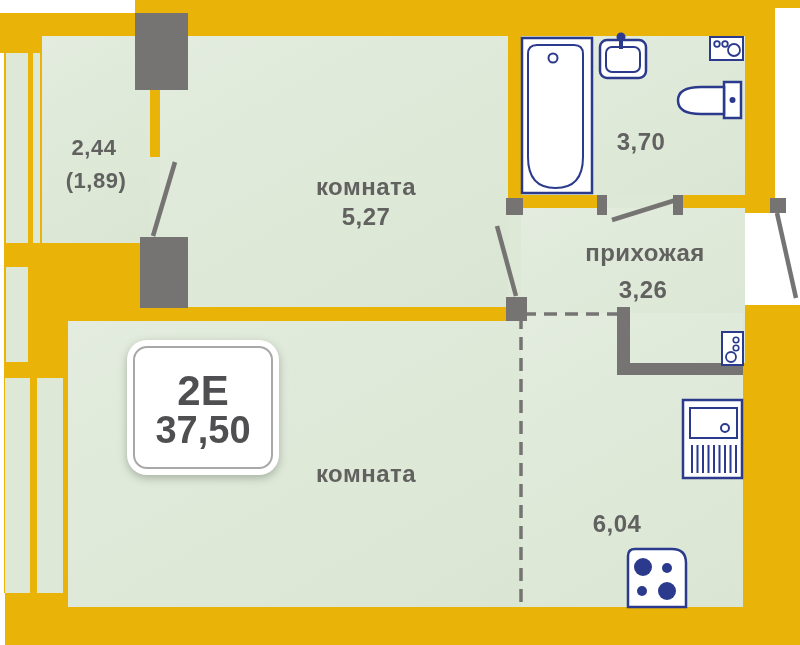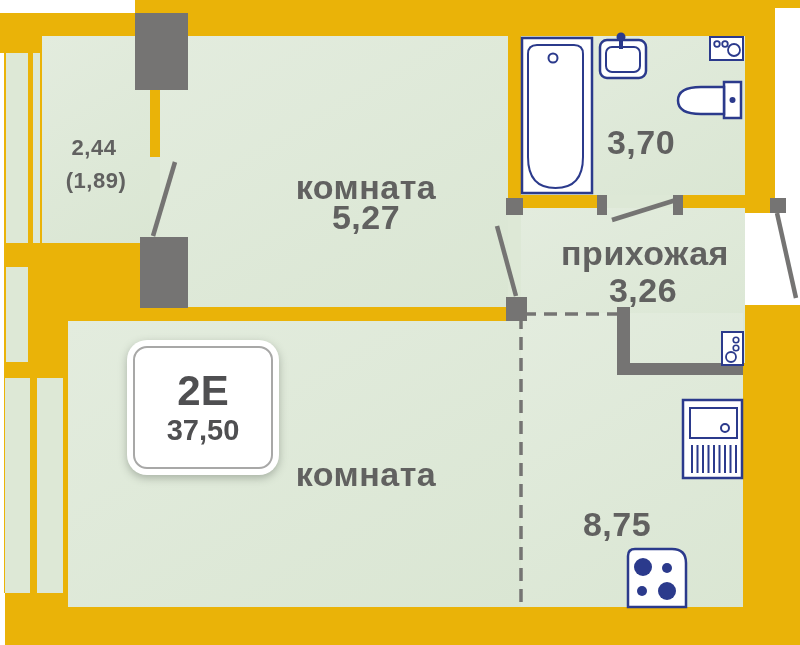--- a/index.html
+++ b/index.html
@@ -8,36 +8,36 @@
     background:#eab308; 
     font-family:"Liberation Sans","DejaVu Sans",sans-serif;
   }
   .abs{position:absolute;}
   .white{background:#ffffff;}
   .floor{background:#dde8d6;}
   .floor-grad{background:linear-gradient(150deg,#e3ecde 0%,#dae6d3 100%);}
   .wall{background:#757473;}
   .label{
     position:absolute;transform:translate(-50%,-50%);
-    color:#616160;font-weight:bold;font-size:34px;letter-spacing:.5px;
+    color:#616160;font-weight:bold;font-size:24px;letter-spacing:.5px;
     white-space:nowrap;
   }
   .label.small{font-size:22px;}
   #badge{
     position:absolute;left:95px;top:340px;width:152px;height:135px;
     background:#ffffff;border-radius:20px;
     box-shadow:0 3px 8px rgba(60,70,60,.35);
     display:flex;flex-direction:column;align-items:center;justify-content:center;margin-left:32px;
   }
   #badge .ring{
     position:absolute;left:6px;top:6px;right:6px;bottom:6px;
     border:2px solid #a8a8a7;border-radius:14px;pointer-events:none;
   }
   #badge .type{color:#4f4f51;font-weight:bold;font-size:42px;line-height:44px;}
-  #badge .area{color:#4f4f51;font-weight:bold;font-size:29px;line-height:34px;}
+  #badge .area{color:#4f4f51;font-weight:bold;font-size:38px;line-height:34px;}
   svg{position:absolute;left:0;top:0;}
 </style>
 </head>
 <body>
 
 <div id="plan">
 
   <div class="abs white" style="left:0;top:0;width:135px;height:13px;"></div>
   <div class="abs white" style="left:0;top:53px;width:4px;height:540px;"></div>
   <div class="abs white" style="left:0;top:593px;width:5px;height:52px;"></div>
@@ -136,21 +136,21 @@
   <div class="label" style="left:366px;top:187px;">комната</div>
   <div class="label" style="left:366px;top:217px;">5,27</div>
 
   <div class="label" style="left:641px;top:142px;">3,70</div>
 
   <div class="label" style="left:645px;top:253px;">прихожая</div>
   <div class="label" style="left:643px;top:290px;">3,26</div>
 
   <div class="label" style="left:366px;top:474px;">комната</div>
 
-  <div class="label" style="left:617px;top:524px;">8,75</div>
+  <div class="label" style="left:617px;top:524px;">6,04</div>
 
   <div id="badge">
     <div class="ring"></div>
     <div class="type">2Е</div>
     <div class="area">37,50</div>
   </div>
 
 </div>
 
 </body></html>

